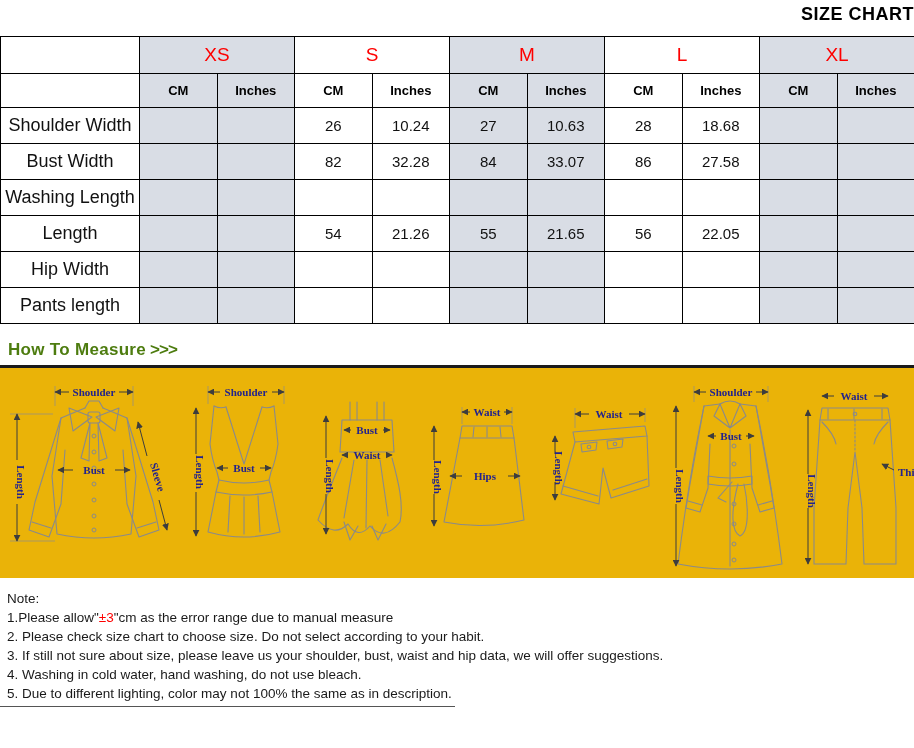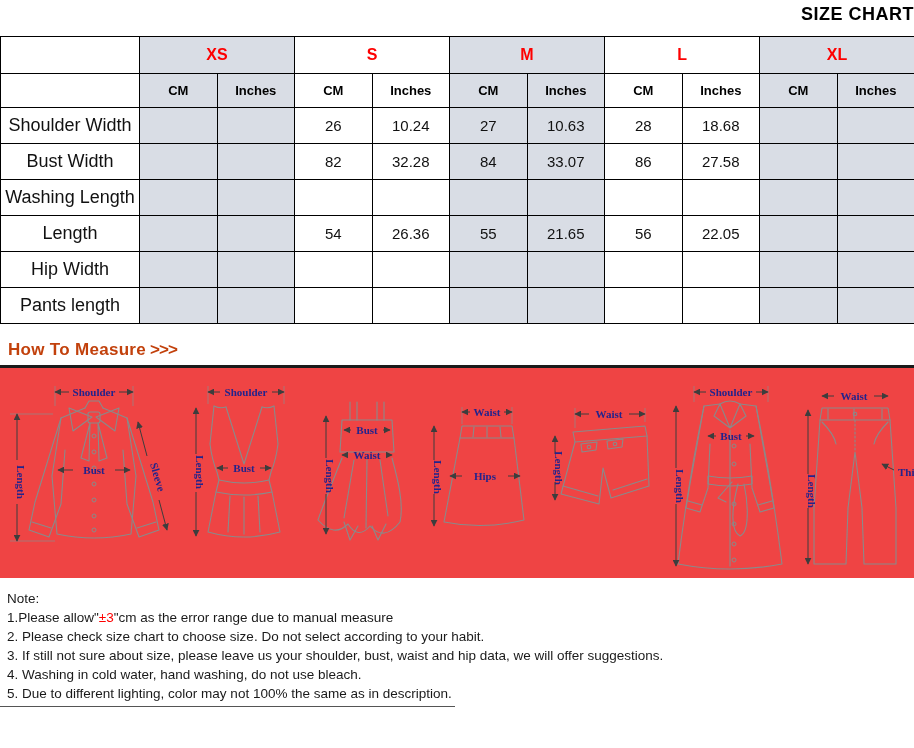--- a/index.html
+++ b/index.html
@@ -11,31 +11,31 @@
     text-align:right; font-size:18px; font-weight:bold; color:#000;
     margin:4px 0 11px 0; letter-spacing:.5px;
   }
   table.size-table { border-collapse:collapse; table-layout:fixed; width:914px; }
   table.size-table td {
     border:1px solid #000; text-align:center; vertical-align:middle;
     padding:0; font-size:13px; overflow:hidden; white-space:nowrap;
   }
   td.gy { background:#d9dde5; }
   tr.sizes td { height:36px; }
-  tr.sizes td.sz { font-size:16px; font-weight:bold; color:#fe0000; }
+  tr.sizes td.sz { font-size:19px; font-weight:normal; color:#fe0000; }
   tr.units td { height:33px; font-weight:bold; font-size:13px; color:#000; }
   tr.data td { height:35px; font-size:15px; }
   tr.data td.lbl { font-size:18px; }
   .measure-head {
-    margin:16px 0 5px 8px; font-size:17px; font-weight:bold; color:#c2410c;
+    margin:16px 0 5px 8px; font-size:17px; font-weight:bold; color:#4d7c0f;
     letter-spacing:.3px;
   }
   .measure-head .arrows { letter-spacing:-1px; margin-left:4px; }
   .rule { height:3px; background:#1a1a1a; }
-  .figs { position:relative; height:210px; background:#ef4444;padding-left:32px; }
+  .figs { position:relative; height:210px; background:#eab308;padding-left:32px; }
   .fig { position:absolute; }
   .fig svg { overflow:visible; display:block; }
   .gar { fill:none; stroke:#8a8a8a; stroke-width:1.1; stroke-linejoin:round; stroke-linecap:round; }
   .dim { stroke:#3d3d3d; stroke-width:1; fill:none; }
   .ext { stroke:#8d8d8d; stroke-width:.7; }
   .lab { fill:#23238c; font-family:"Liberation Serif", serif; font-weight:bold; font-size:11px; text-anchor:middle; }
   .dash { stroke-dasharray:2,2; }
   .notes { margin:11px 0 0 7px; font-size:13.5px; line-height:19px; color:#1a1a1a; }
   .red { color:#fe0000; }
   .bottom-line { width:455px; border-top:1.5px solid #555; margin-top:3px; }
@@ -117,21 +117,21 @@
     <td></td>
     <td></td>
     <td class="gy"></td>
     <td class="gy"></td>
   </tr>
   <tr class="data">
     <td class="lbl">Length</td>
     <td class="gy"></td>
     <td class="gy"></td>
     <td>54</td>
-    <td>26.36</td>
+    <td>21.26</td>
     <td class="gy">55</td>
     <td class="gy">21.65</td>
     <td>56</td>
     <td>22.05</td>
     <td class="gy"></td>
     <td class="gy"></td>
   </tr>
   <tr class="data">
     <td class="lbl">Hip Width</td>
     <td class="gy"></td>

